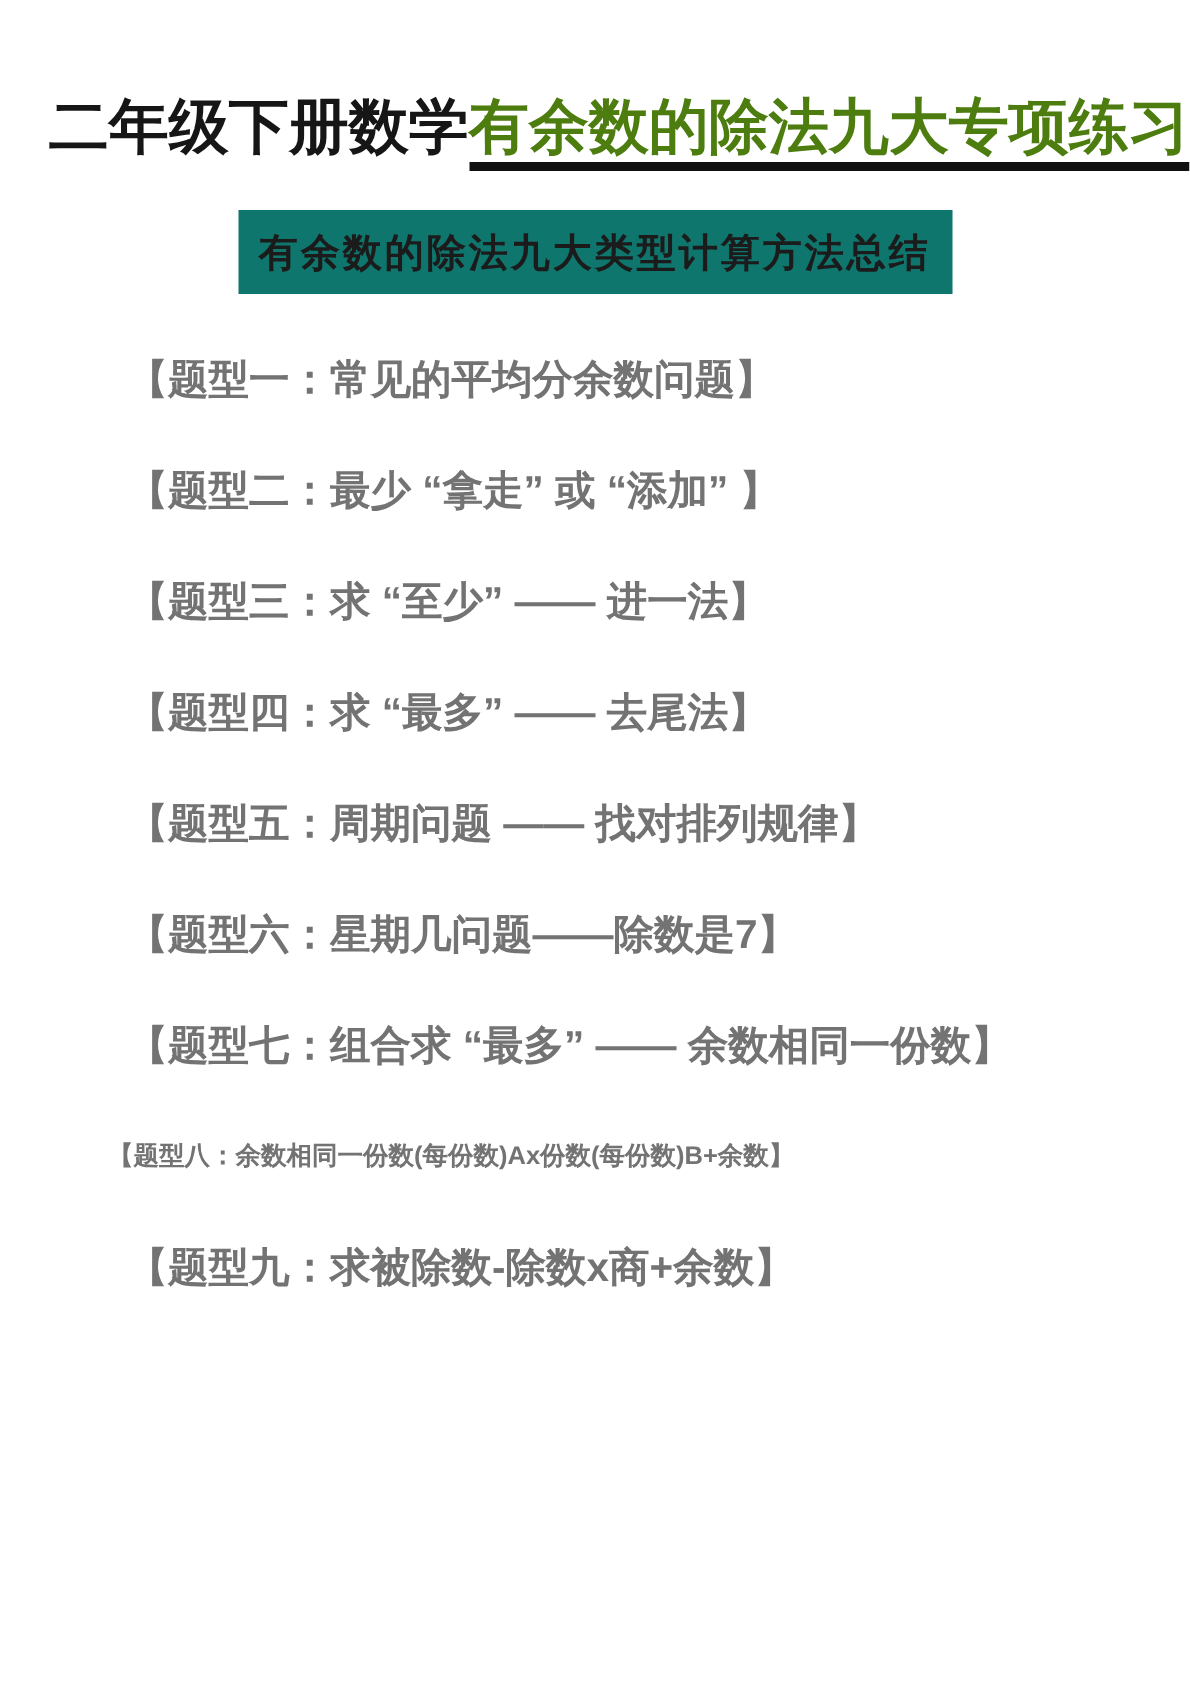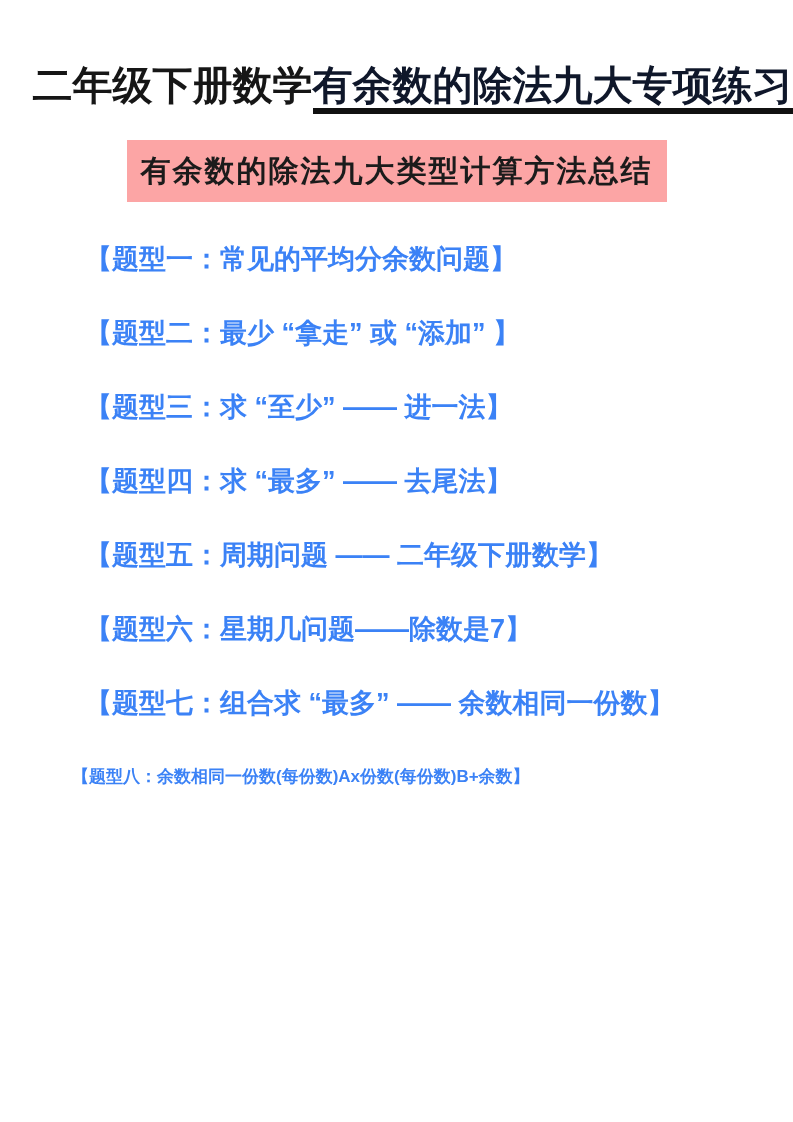--- a/index.html
+++ b/index.html
@@ -20,44 +20,44 @@
     margin-top: 58px;
     text-align: center;
     font-size: 40px;
     font-weight: bold;
     line-height: 54px;
     white-space: nowrap;
     color: #111111;
   }
   .title-black { color: #161616; margin-left: 32px; }
   .title-red {
-    color: #0f172a;
+    color: #4d7c0f;
     border-bottom: 6px solid #111111;
     padding-bottom: 1px;
   }
   .subtitle-row {
     margin-top: 28px;
     text-align: center;
   }
   .subtitle-box {
     display: inline-block;
-    background: #fca5a5;
+    background: #0f766e;
     color: #1b1b1b;
-    font-size: 30px;
+    font-size: 26px;
     font-weight: bold;
     letter-spacing: 2px;
     padding: 11px 14px 10px 14px;
   }
   .items {
     margin-top: 40px;
     padding-left: 85px;
     padding-right: 20px;
   }
   .item {
-    color: #3b82f6;
+    color: #737373;
     font-size: 27px;
     font-weight: bold;
     line-height: 34px;
     margin-bottom: 40px;
     white-space: nowrap;
   }
   .item:nth-child(8) {
     font-size: 17px;
     margin-left: -13px;
   }
@@ -73,19 +73,20 @@
 
   <div class="subtitle-row">
     <span class="subtitle-box">有余数的除法九大类型计算方法总结</span>
   </div>
 
   <div class="items">
     <div class="item">【题型一：常见的平均分余数问题】</div>
     <div class="item">【题型二：最少 “拿走” 或 “添加” 】</div>
     <div class="item">【题型三：求 “至少” —— 进一法】</div>
     <div class="item">【题型四：求 “最多” —— 去尾法】</div>
-    <div class="item">【题型五：周期问题 —— 二年级下册数学】</div>
+    <div class="item">【题型五：周期问题 —— 找对排列规律】</div>
     <div class="item">【题型六：星期几问题——除数是7】</div>
     <div class="item">【题型七：组合求 “最多” —— 余数相同一份数】</div>
     <div class="item">【题型八：余数相同一份数(每份数)Ax份数(每份数)B+余数】</div>
+    <div class="item">【题型九：求被除数-除数x商+余数】</div>
   </div>
 
 </div>
 
 </body></html>

